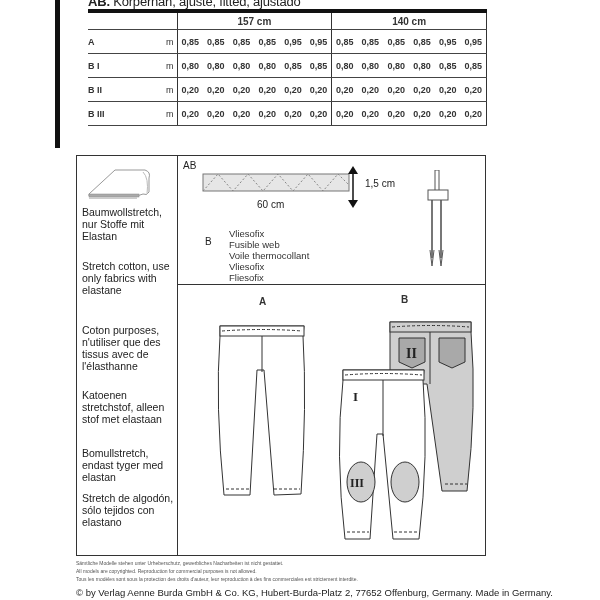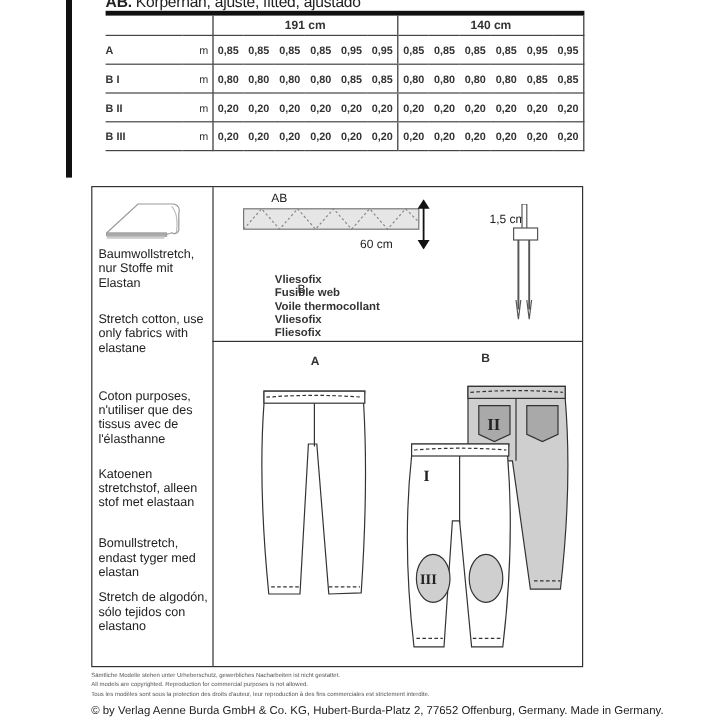--- a/index.html
+++ b/index.html
@@ -18,22 +18,22 @@
     table.yard tr.h1 td { height: 16px; font-size: 10px; }
     table.yard tr.h2 td { height: 25px; }
     table.yard tr.d td { height: 23px; }
     .h2lbl { font-size: 9px; line-height: 12px; font-weight: bold; word-spacing: 6px; }
 
     .lower { position: absolute; left: 76px; top: 155px; width: 410px; height: 401px; border: 1.5px solid #333; box-sizing: border-box; }
     .fabric-col { position: absolute; left: 0; top: 0; width: 100px; height: 100%; border-right: 1.5px solid #333; }
     .fab-text { position: absolute; left: 5px; font-size: 10.5px; line-height: 12px; color: #222; width: 95px; }
     .inter { position: absolute; left: 100px; top: 0; right: 0; height: 128px; border-bottom: 1.5px solid #333; }
     .drawings { position: absolute; left: 100px; top: 128px; right: 0; bottom: 0; }
-    .small { font-size: 10px; color: #222; position: absolute; margin-left: 43px; }
-    .vlist { position: absolute; left: 52px; top: 72px; font-size: 9.5px; line-height: 11px; font-weight: bold; color: #333; }
+    .small { font-size: 10px; color: #222; position: absolute; }
+    .vlist { position: absolute; left: 52px; top: 72px; font-size: 9.5px; line-height: 11px; font-weight: normal; color: #333; }
     .footer { position: absolute; left: 76px; font-size: 5px; color: #555; white-space: nowrap; }
     .footer-main { position: absolute; left: 76px; top: 587px; font-size: 9.5px; color: #222; white-space: nowrap; }
     .lbl-draw { position: absolute; font-size: 10px; font-weight: bold; color: #333; }
   </style>
 </head>
 <body>
 
 <div class="left-bar"></div>
 <div class="top-title"><b>AB.</b> <span>Körpernah, ajusté, fitted, ajustado</span></div>
 <div class="thick-rule"></div>
@@ -52,21 +52,21 @@
       <col>
       <col>
       <col>
       <col>
       <col>
   </colgroup>
   <tbody>
       <tr class="h1">
     <td></td>
     <td class="unit"></td>
-    <td colspan="6">191 cm</td>
+    <td colspan="6">157 cm</td>
     <td colspan="6" class="sep rb">140 cm</td>
   </tr>
   </tbody>
     <tbody id="yard-body">
       <tr class="d">
         <td class="lbl">A</td>
         <td class="unit">m</td>
         <td>0,85</td>
         <td>0,85</td>
         <td>0,85</td>

